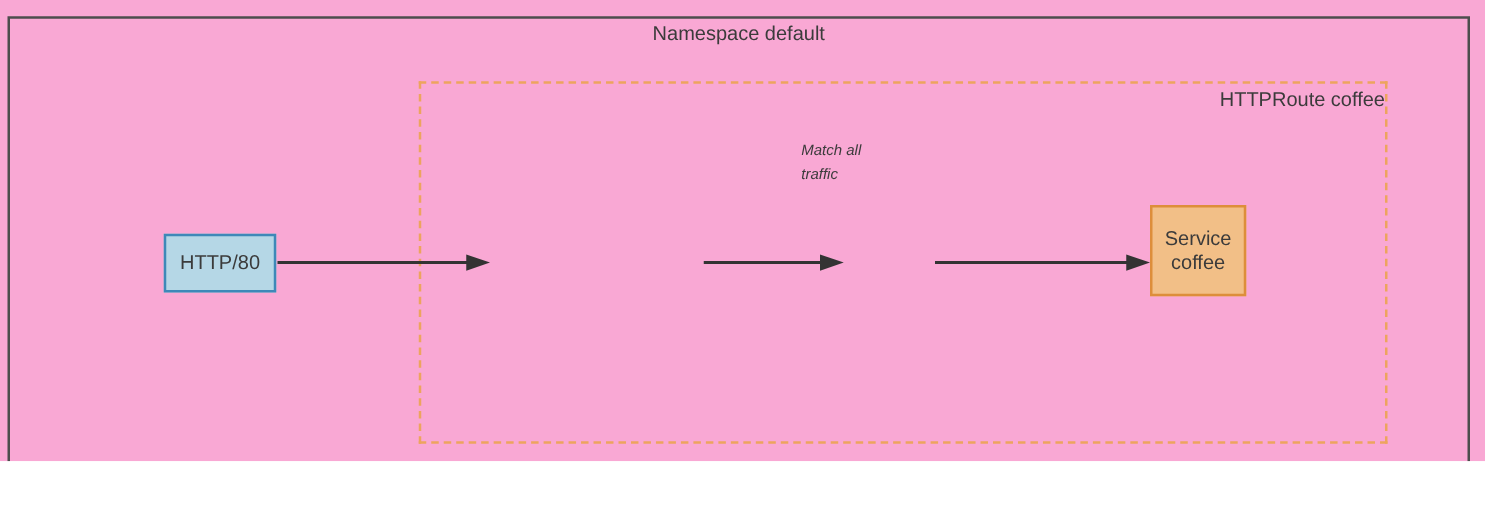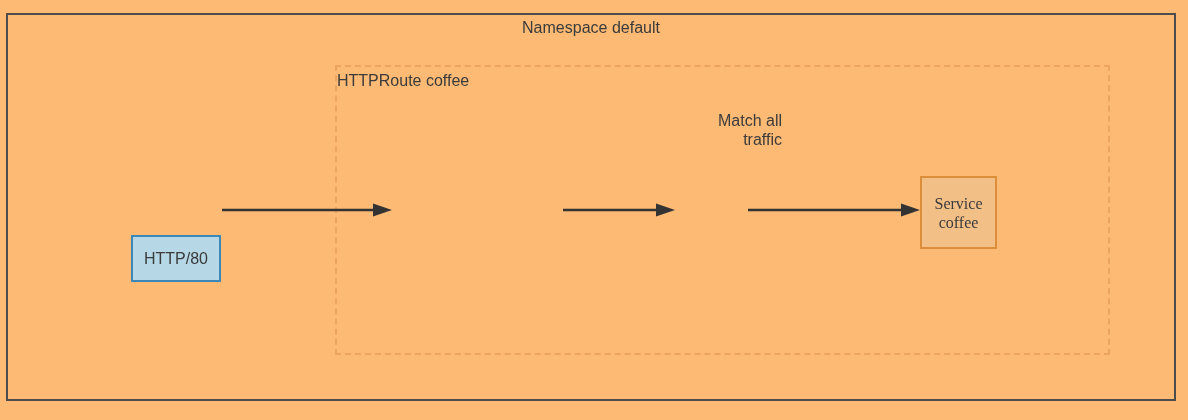--- a/index.html
+++ b/index.html
@@ -9,24 +9,24 @@
     --gateway-node-fill:#b5d7e6;
     --gateway-node-border:#3e88b8;
     --route-border:#eda45e;
     --route-node-fill:#f2bf87;
     --route-node-border:#dd8e3b;
     --arrow:#333333;
   }
   html,body{margin:0;padding:0;background:#ffffff;}
   .stage{
     position:relative;
-    width:1188px;height:420px;
+    width:1188px;height:369px;
     font-family:"Liberation Sans", sans-serif;
     color:var(--text);
-    background:#fdba74;
+    background:#f9a8d4;
     overflow:hidden;
   }
   .outer-box{
     position:absolute;left:6px;top:13px;width:1170px;height:388px;
     border:2px solid var(--outline);
     box-sizing:border-box;
   }
   .outer-title{
     position:absolute;left:0;top:3px;width:100%;
     text-align:center;font-size:16px;line-height:19px;
@@ -37,47 +37,46 @@
   .gateway-box{
     left:73px;top:124px;width:205px;height:170px;
     border:2px dashed var(--gateway-border);
   }
   .route-box{
     left:335px;top:65px;width:775px;height:290px;
     border:2px dashed var(--route-border);
   }
   .box-title{
     position:absolute;left:0;top:4px;width:100%;
-    text-align:left;font-size:16px;line-height:19px;
+    text-align:right;font-size:16px;line-height:19px;
     color:var(--text);
   }
   .node{
     position:absolute;box-sizing:border-box;
     display:flex;align-items:center;justify-content:center;
     font-size:16px;line-height:19px;text-align:center;
     white-space:pre-line;
     color:var(--text);
   }
   .node-blue{
     background:var(--gateway-node-fill);
     border:2px solid var(--gateway-node-border);
-    margin-top:48px;
   }
   .node-orange{
     background:var(--route-node-fill);
     border:2px solid var(--route-node-border);
   }
   .node-http{left:131px;top:187px;width:90px;height:47px;}
   .node-hostname{left:392px;top:187px;width:171px;height:46px;}
   .node-match{left:675px;top:173px;width:73px;height:74px;}
-  .node-service{left:920px;top:176px;width:77px;height:73px;font-family:Liberation Serif, serif;}
+  .node-service{left:920px;top:164px;width:77px;height:73px;}
   .annotation{
     position:absolute;
-    text-align:right;font-size:16px;line-height:19px;
-    white-space:pre-line;color:var(--text);
+    text-align:left;font-size:12px;line-height:19px;
+    white-space:pre-line;color:var(--text);font-style:italic;
   }
   .ann-match{left:641px;top:111px;width:141px;}
   .ann-service{left:858px;top:111px;width:200px;}
   .connectors{
     position:absolute;left:0;top:0;width:1188px;height:420px;
     pointer-events:none;
   }
 </style>
 </head>
 <body>

